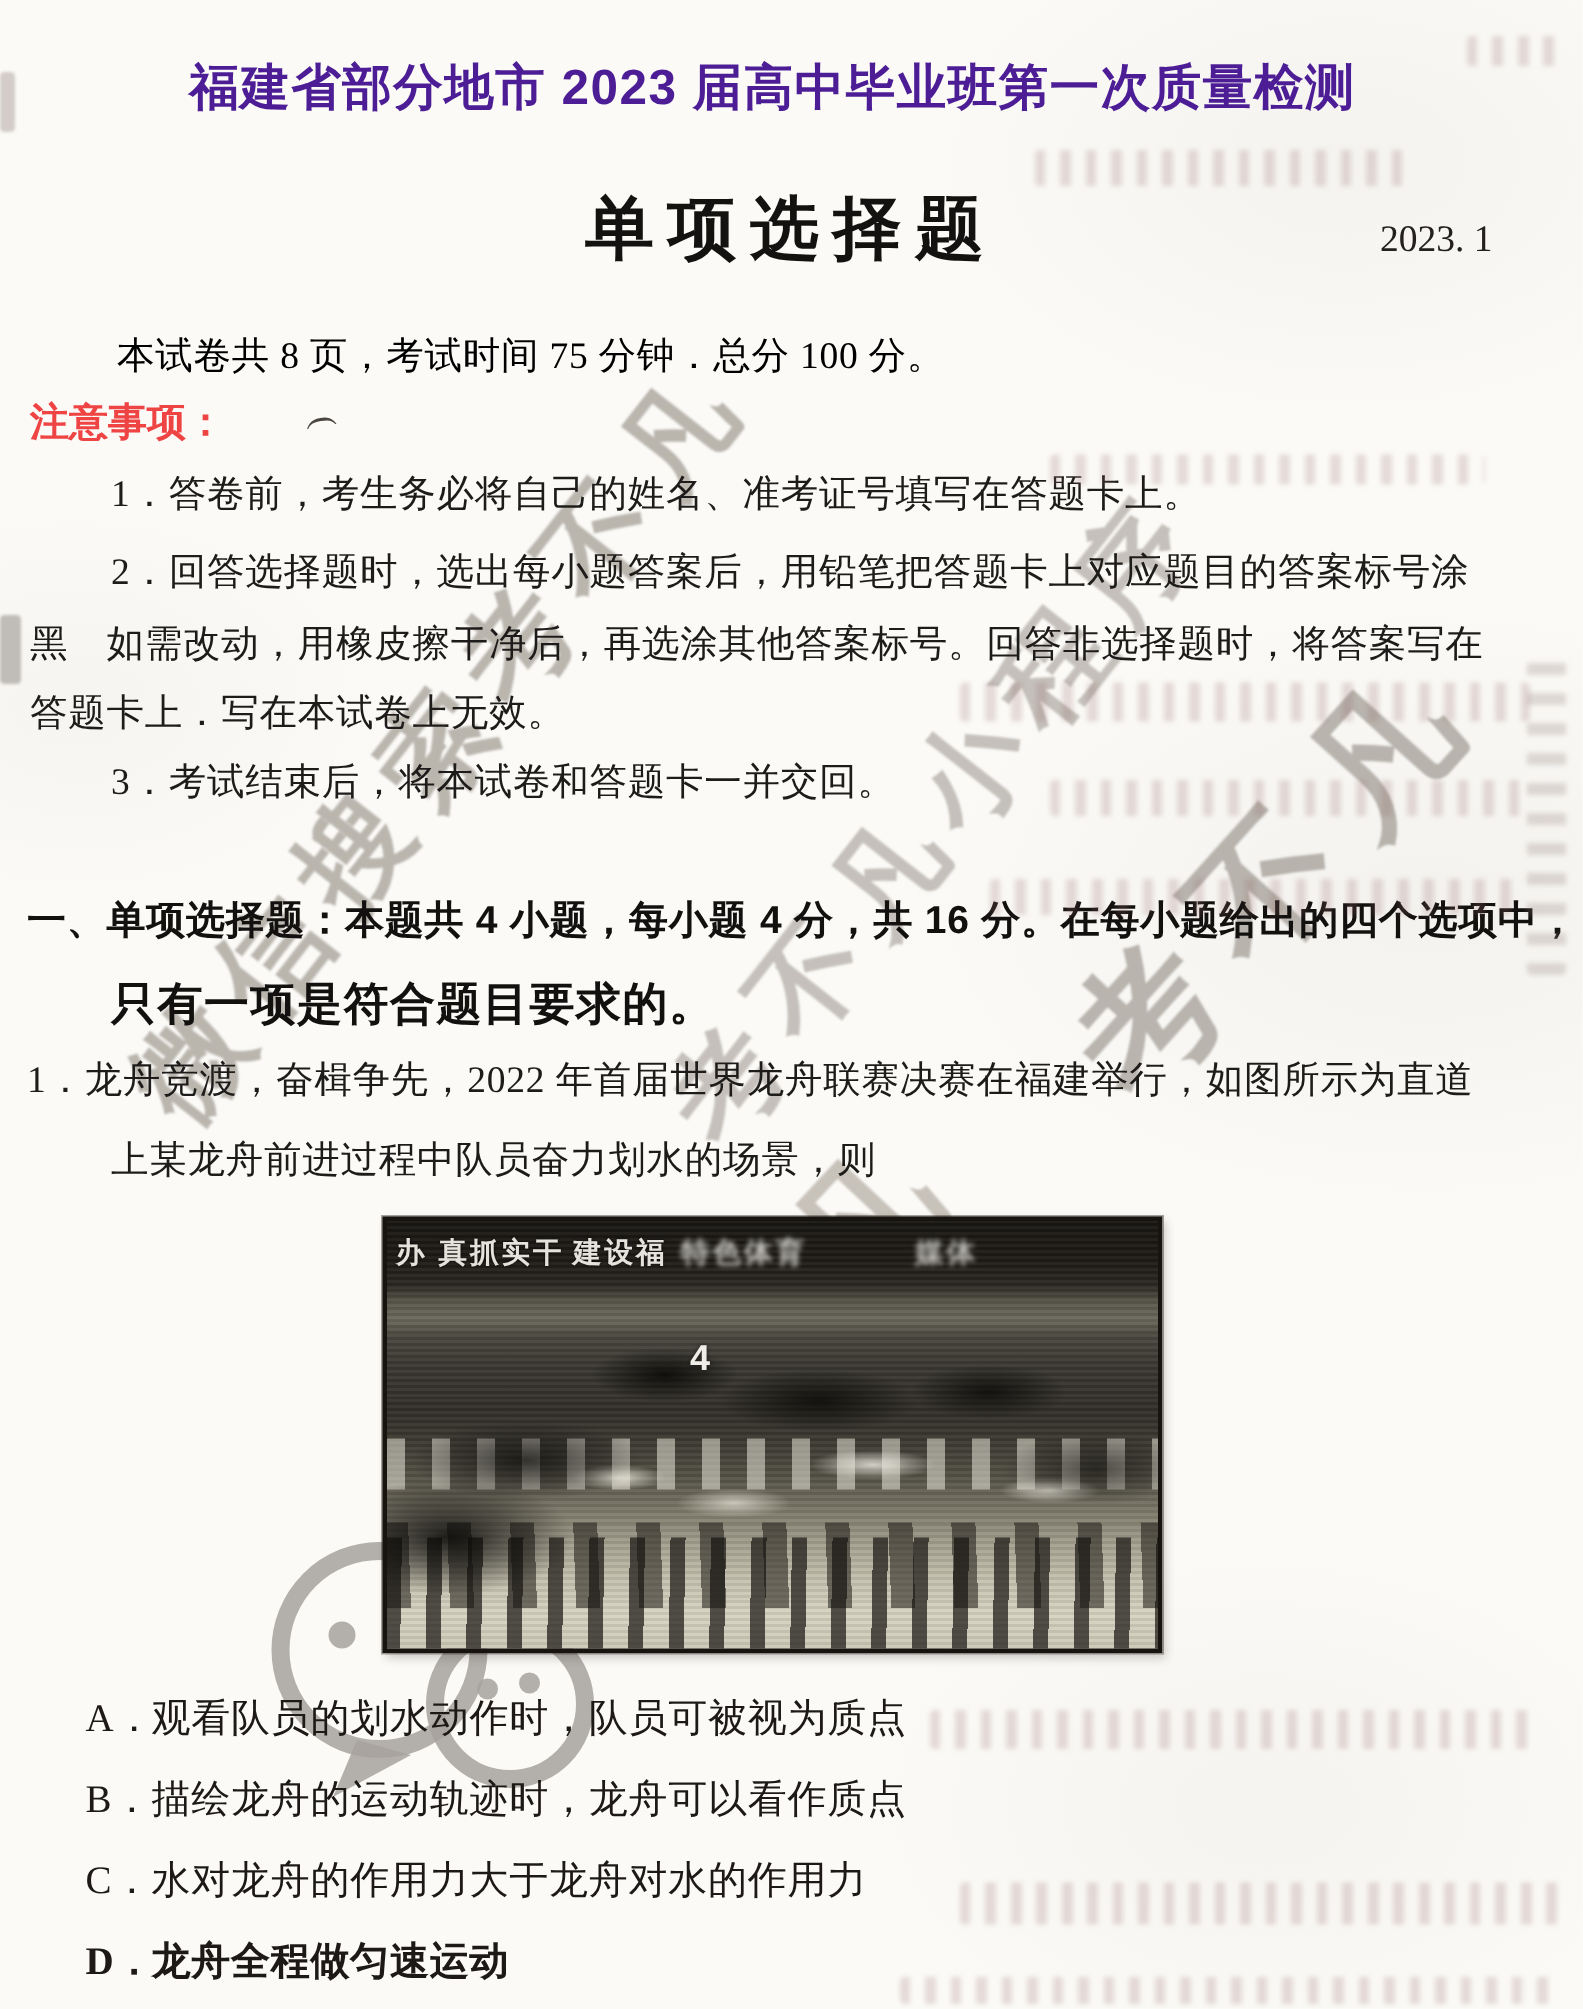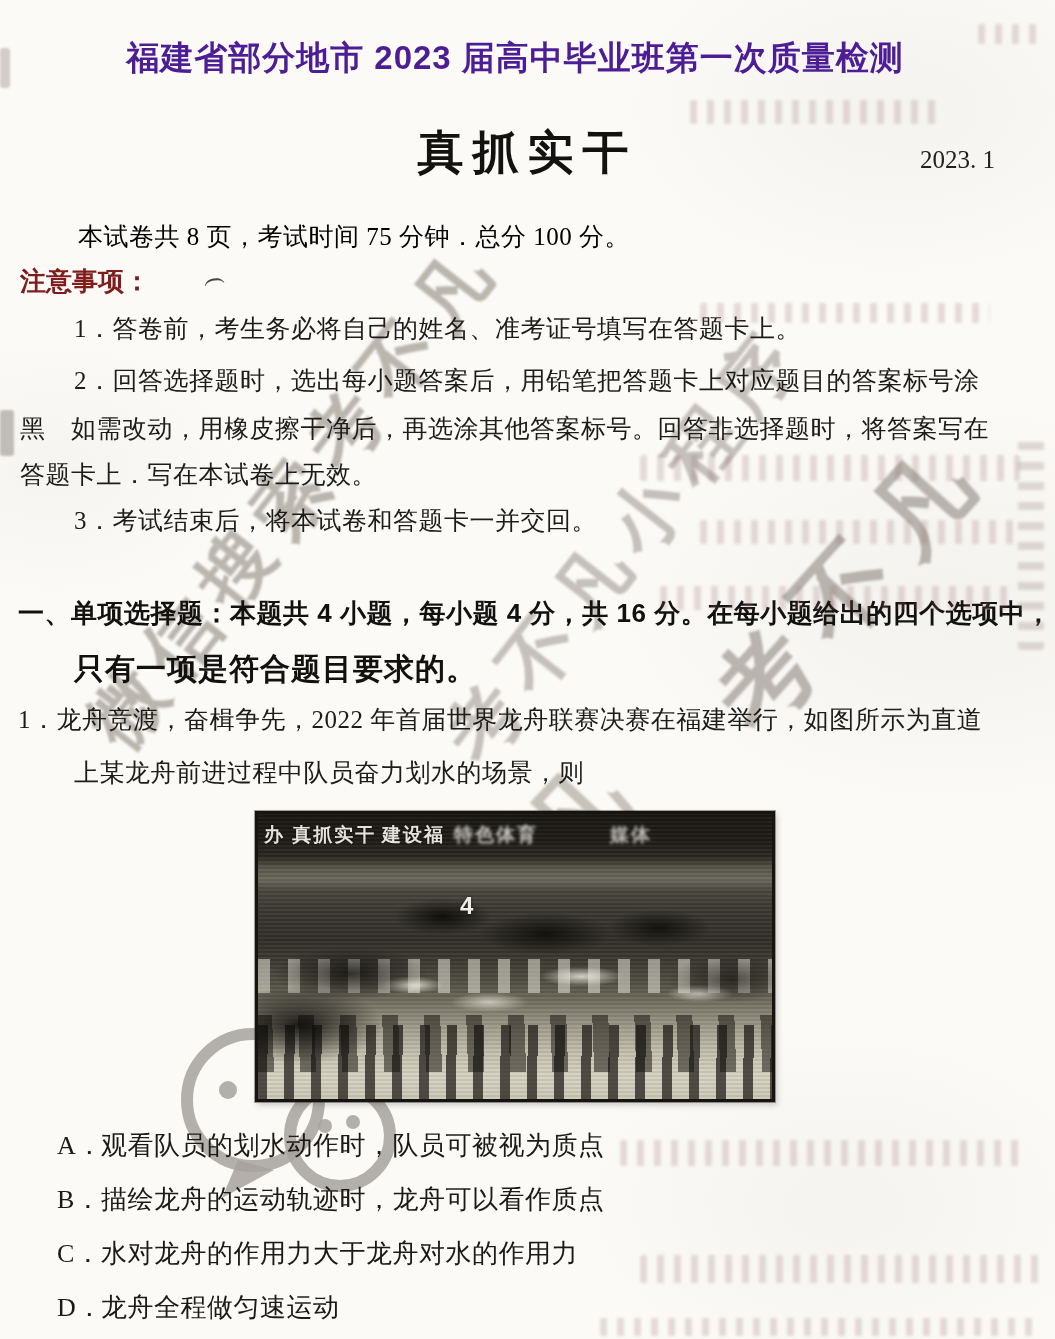--- a/index.html
+++ b/index.html
@@ -21,38 +21,38 @@
       radial-gradient(400px 260px at 80% 90%, rgba(140,120,110,0.05), transparent 70%),
       radial-gradient(300px 200px at 5% 35%, rgba(120,110,100,0.04), transparent 70%);
   }
   .abs{position:absolute;white-space:nowrap;}
   .hei{font-family:"Liberation Sans", sans-serif;font-weight:bold;}
   .song{font-family:"Liberation Serif", serif;font-weight:500;}
   .exam-header{top:36px;left:0;width:1030px;text-align:center;font-size:33px;letter-spacing:1px;color:#4c1d95;}
   .subject-title{top:122px;left:0;width:1055px;text-align:center;font-size:46px;letter-spacing:9px;color:#141210;}
   .date{top:146px;left:920px;font-size:25px;color:#23201d;}
   .exam-info{top:220px;left:78px;font-size:25px;letter-spacing:0.5px;color:#000000;}
-  .notice-label{top:264px;left:20px;font-size:26px;color:#7f1d1d;}
+  .notice-label{top:264px;left:20px;font-size:26px;color:#ef4444;}
   .stray-mark{top:268px;left:212px;font-size:22px;color:#4a4540;transform:rotate(80deg);}
   .note1{top:312px;left:74px;font-size:25px;letter-spacing:0.5px;}
   .note2a{top:364px;left:74px;font-size:25px;letter-spacing:0.5px;}
   .note2b{top:412px;left:20px;font-size:25px;letter-spacing:0.5px;text-align:center;}
   .note2c{top:458px;left:20px;font-size:25px;letter-spacing:0.5px;}
   .note3{top:504px;left:74px;font-size:25px;letter-spacing:0.5px;}
   .sec-line1{top:596px;left:18px;font-size:26px;letter-spacing:0.5px;color:#131110;}
   .sec-line2{top:649px;left:74px;font-size:30px;letter-spacing:1px;color:#131110;}
   .q1-line1{top:703px;left:18px;font-size:25px;letter-spacing:0.5px;}
   .q1-line2{top:756px;left:74px;font-size:25px;letter-spacing:0.5px;}
 
   .option{font-size:26px;letter-spacing:0.5px;color:#1c1916;}
   .option .opt-label{display:inline-block;width:44px;}
   .opt-a{top:1128px;left:57px;}
   .opt-b{top:1182px;left:57px;}
   .opt-c{top:1236px;left:57px;}
-  .opt-d{top:1290px;left:57px;}
+  .opt-d{top:1290px;left:57px;font-weight:bold;}
 
   
   .photo{
     position:absolute;left:255px;top:811px;width:514px;height:285px;
     border:3px solid #17130f;
     box-shadow:0 0 0 1px rgba(40,35,30,0.4), 2px 3px 6px rgba(60,55,50,0.25);
     background:
       
       radial-gradient(70px 26px at 36% 36%, rgba(8,8,6,0.85), transparent 70%),
       radial-gradient(95px 30px at 56% 42%, rgba(12,12,9,0.85), transparent 70%),
@@ -151,21 +151,21 @@
     <g fill="rgba(112,105,97,0.85)">
       <path d="M 78 138 L 62 176 L 114 148 Z"></path>
       <circle cx="68" cy="68" r="9"></circle>
       <circle cx="108" cy="62" r="9"></circle>
       <circle cx="165" cy="104" r="7"></circle>
       <circle cx="193" cy="100" r="7"></circle>
     </g>
   </svg>
 
   <div class="abs hei exam-header">福建省部分地市 2023 届高中毕业班第一次质量检测</div>
-  <div class="abs hei subject-title">真抓实干</div>
+  <div class="abs hei subject-title">单项选择题</div>
   <div class="abs song date">2023. 1</div>
   <div class="abs song exam-info">本试卷共 8 页，考试时间 75 分钟．总分 100 分。</div>
 
   <div class="abs hei notice-label">注意事项：</div>
   <div class="abs stray-mark">(</div>
   <div class="abs song note1">1．答卷前，考生务必将自己的姓名、准考证号填写在答题卡上。</div>
   <div class="abs song note2a">2．回答选择题时，选出每小题答案后，用铅笔把答题卡上对应题目的答案标号涂</div>
   <div class="abs song note2b">黑　如需改动，用橡皮擦干净后，再选涂其他答案标号。回答非选择题时，将答案写在</div>
   <div class="abs song note2c">答题卡上．写在本试卷上无效。</div>
   <div class="abs song note3">3．考试结束后，将本试卷和答题卡一并交回。</div>

